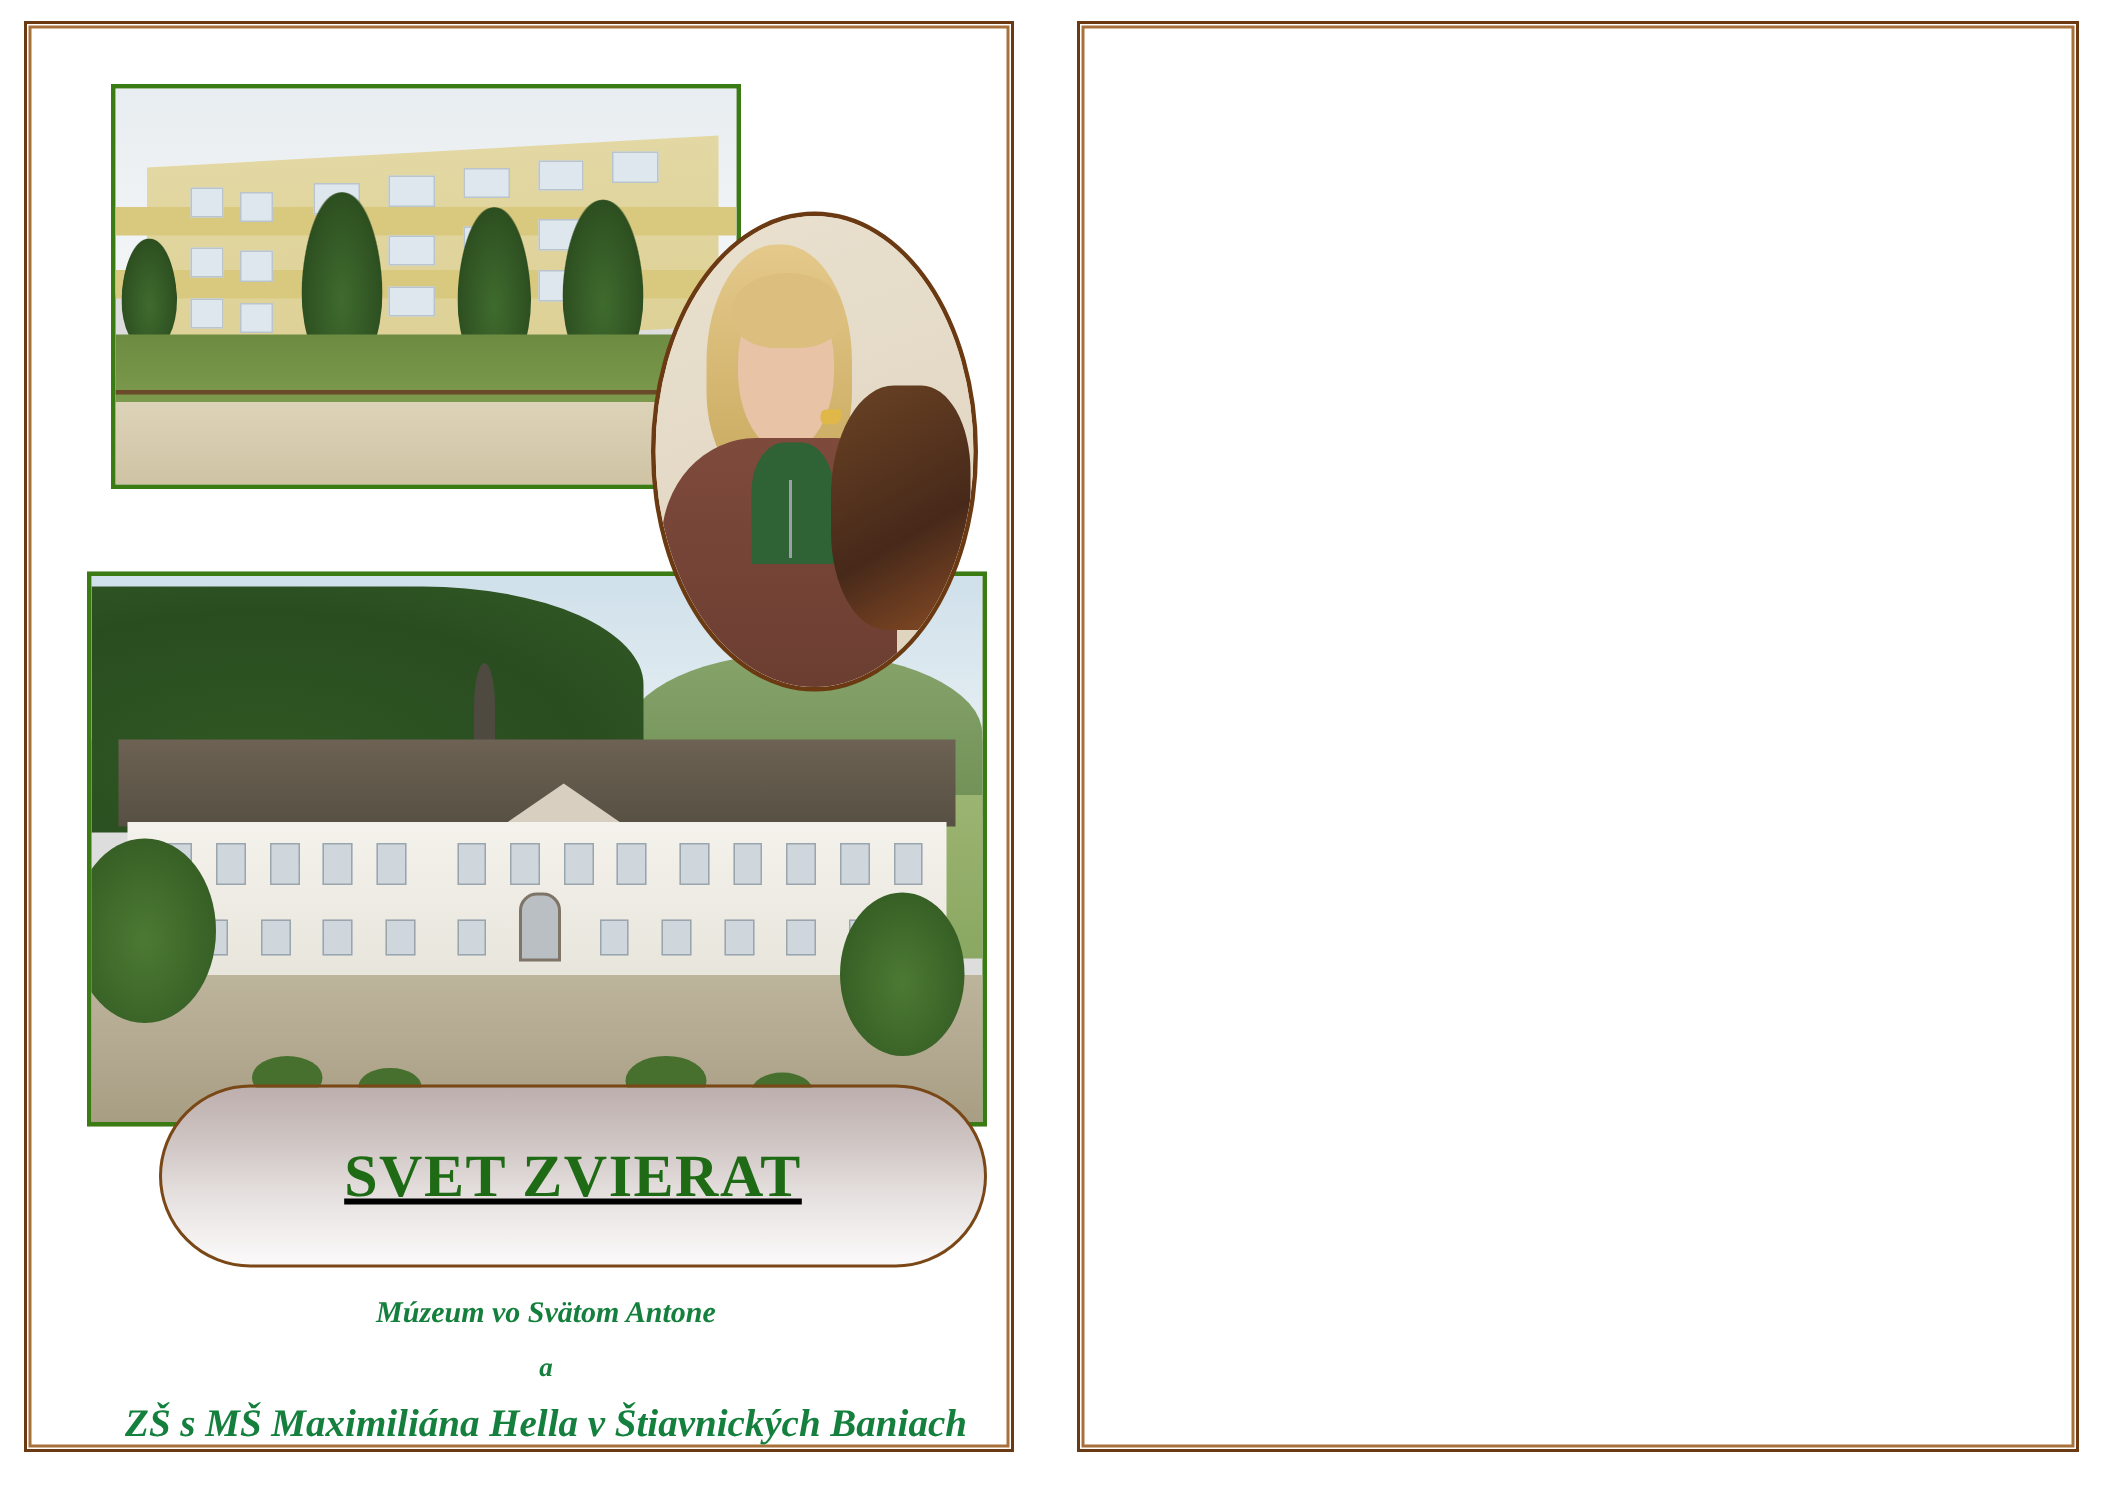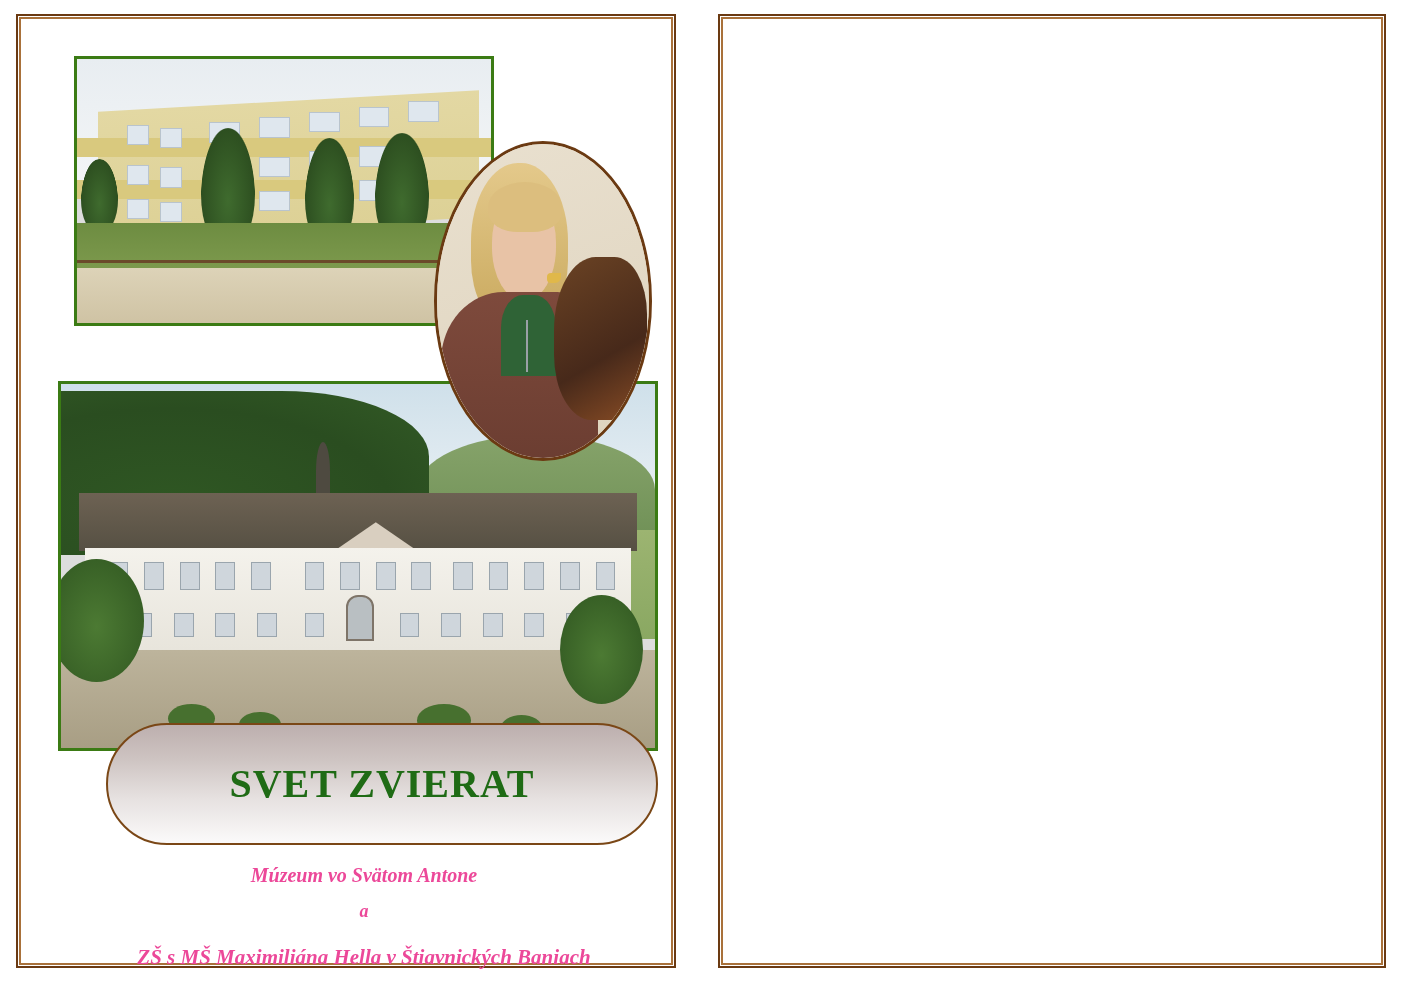--- a/index.html
+++ b/index.html
@@ -96,29 +96,29 @@
   #photo-girl-hawk .hawk{position:absolute;left:55%;top:36%;width:44%;height:52%;
     background:linear-gradient(150deg,#6b4324,#47291a 60%,#8a4d25);border-radius:45% 35% 30% 40%;}
   #photo-girl-hawk .hbeak{position:absolute;left:52%;top:41%;width:14px;height:10px;
     background:#e0b84a;border-radius:4px 0 6px 4px;}
 
   
   #title-pill{
     position:absolute;left:88px;top:707px;width:552px;height:122px;
     border:2px solid #7a4716;border-radius:62px;box-sizing:border-box;
     background:linear-gradient(180deg,#bdafae 0%,#cdc3c1 28%,#e6e1e0 62%,#fbfafa 100%);
-    display:flex;flex-direction:column;align-items:center;justify-content:center;
+    display:flex;flex-direction:column;align-items:center;justify-content:center;text-decoration:underline;
   }
   #brochure-title{color:#1f6b15;font-weight:bold;font-size:40px;letter-spacing:1px;line-height:44px;}
   #brochure-subtitle{color:#2a7a1c;font-style:italic;font-size:25px;margin-top:6px;line-height:28px;}
 
-  #org-block{position:absolute;left:28px;top:848px;width:636px;text-align:center;color:#ec4899;}
+  #org-block{position:absolute;left:28px;top:848px;width:636px;text-align:center;color:#15803d;}
   #org-block .l1{font-weight:bold;font-style:italic;font-size:20px;}
   #org-block .l2{font-weight:bold;font-style:italic;font-size:18px;margin-top:14px;}
-  #org-block .l3{font-weight:bold;font-style:italic;font-size:21px;margin-top:23px;}
+  #org-block .l3{font-weight:bold;font-style:italic;font-size:26px;margin-top:12px;}
 </style>
 </head>
 <body>
 
 <div class="page">
 
   <div class="panel" id="left-panel">
 
     <div class="photo green" id="photo-school">
       <div class="inner">

